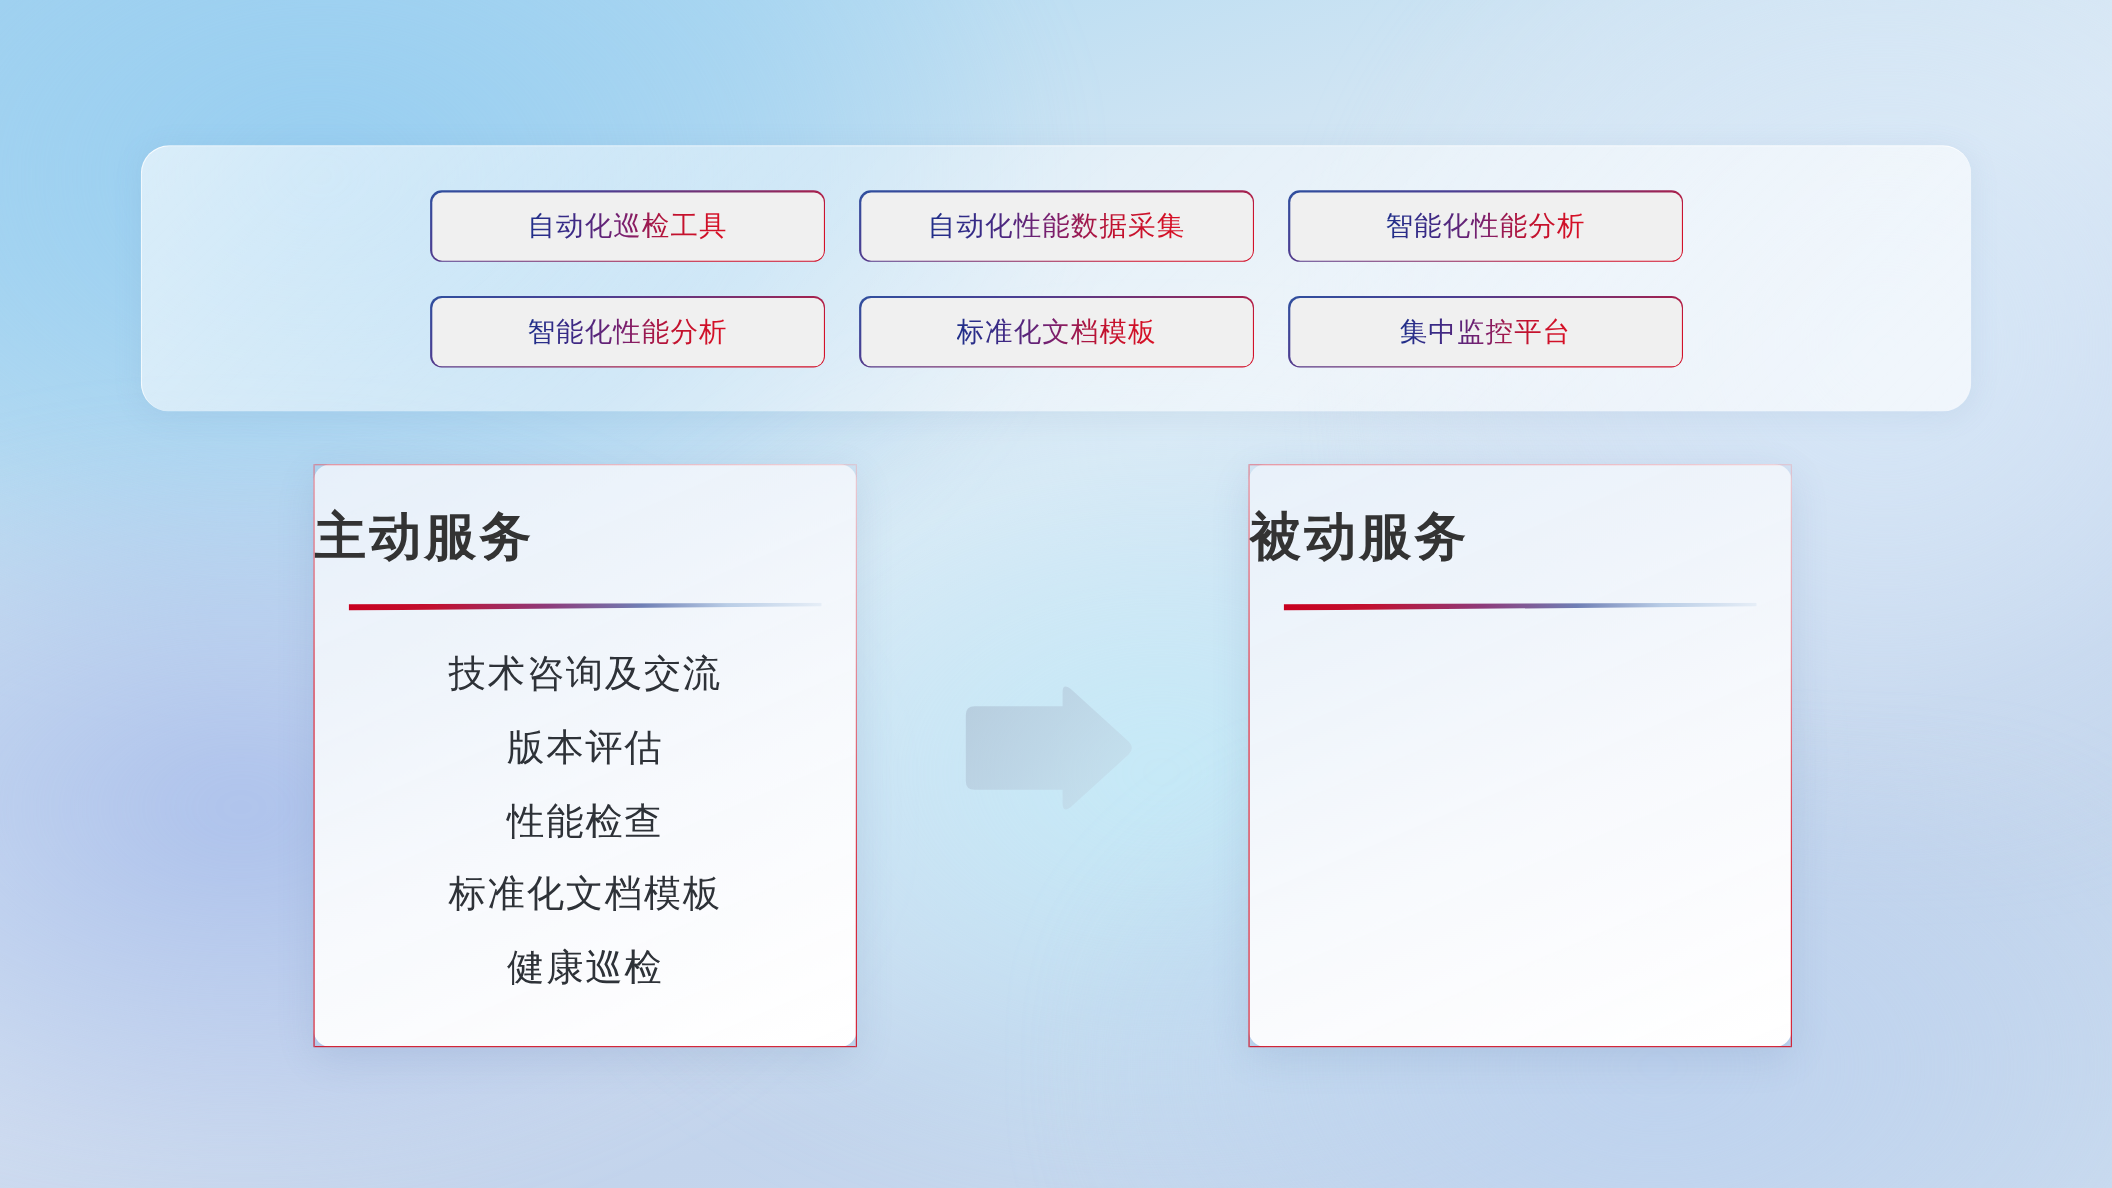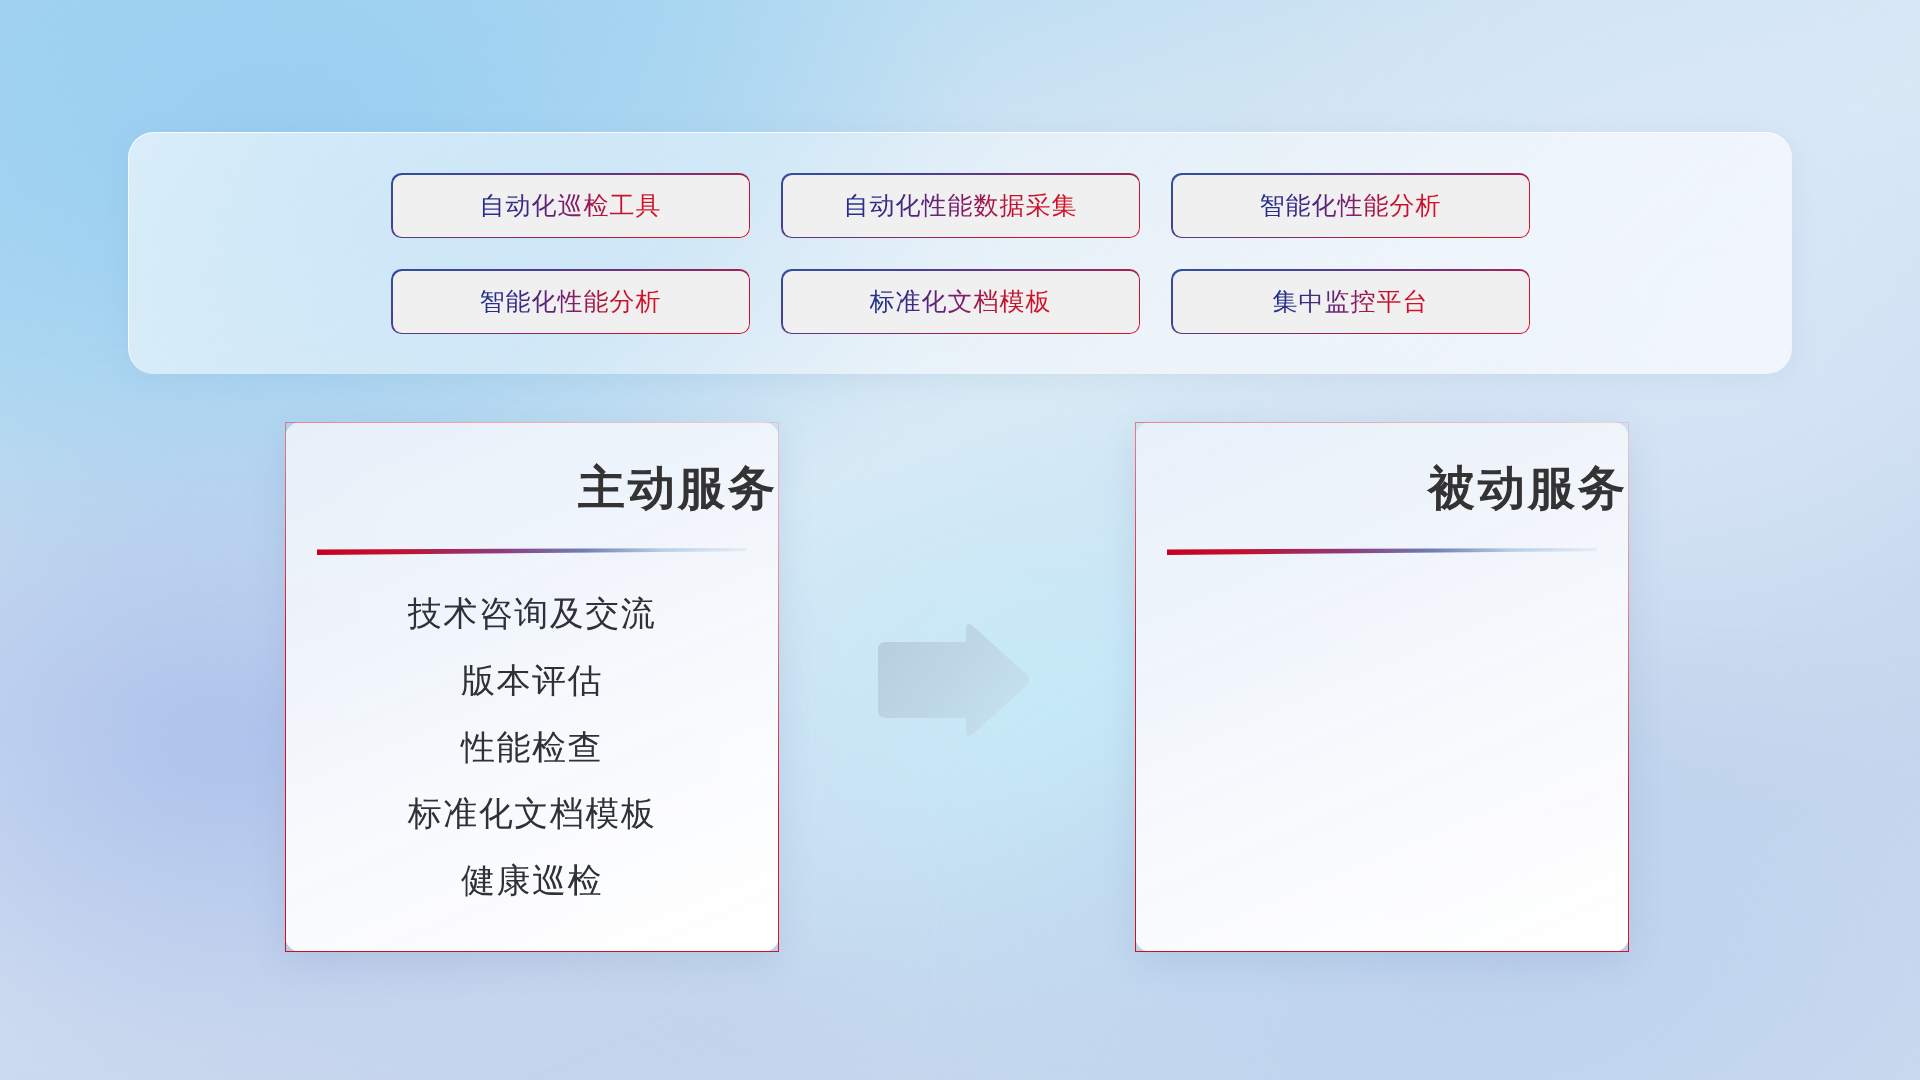--- a/index.html
+++ b/index.html
@@ -156,26 +156,25 @@
         #d4152a 55%,
         #cf0f24 100%) 1;
     box-shadow: 0 10px 34px rgba(90,120,165,0.16);
     overflow: hidden;
   }
   #card-proactive { left: 285px; }
   #card-reactive  { left: 1135px; }
 
   .card-title {
     margin-top: 34px;
-    text-align: right;
+    text-align: left;
     font-size: 47px;
     font-weight: 700;
     color: #333333;
     letter-spacing: 3px;
-    margin-left: 12px;
   }
 
   .card-divider {
     margin: 28px auto 0 auto;
     width: 430px;
     height: 7px;
     position: relative;
   }
   .card-divider svg { display: block; width: 100%; height: 100%; }
 

